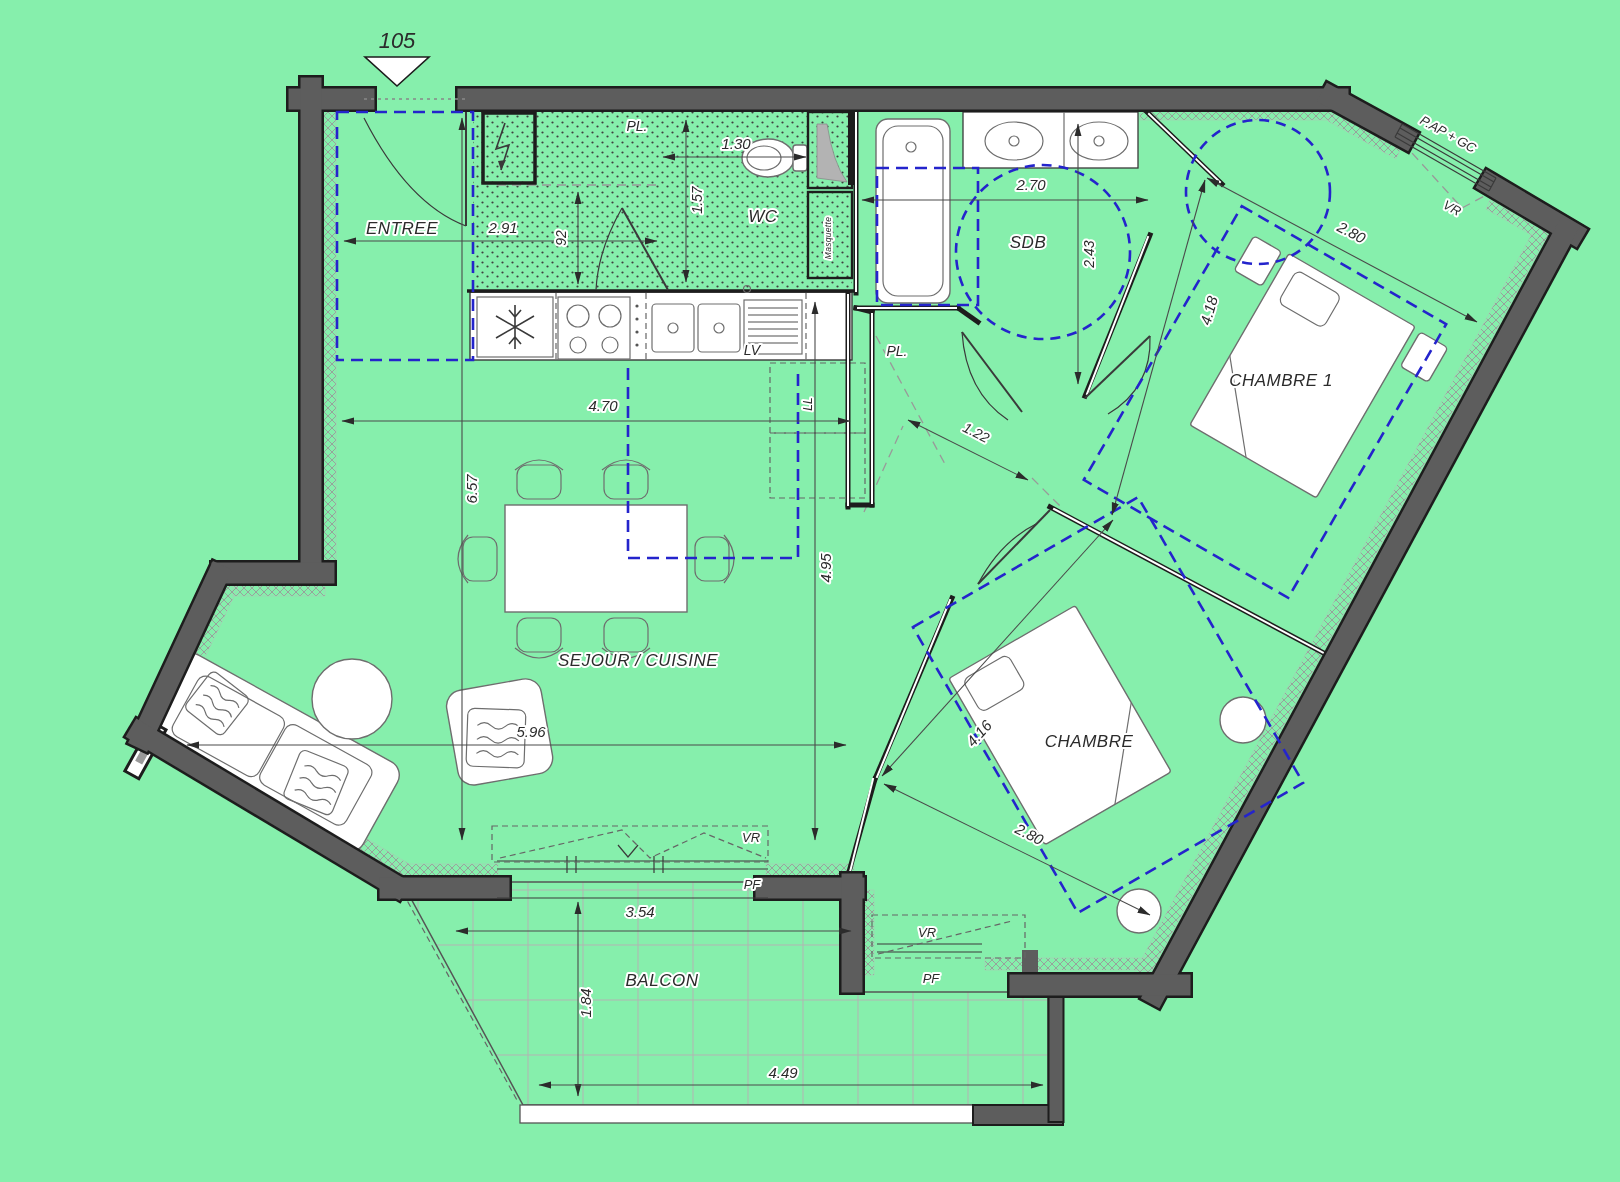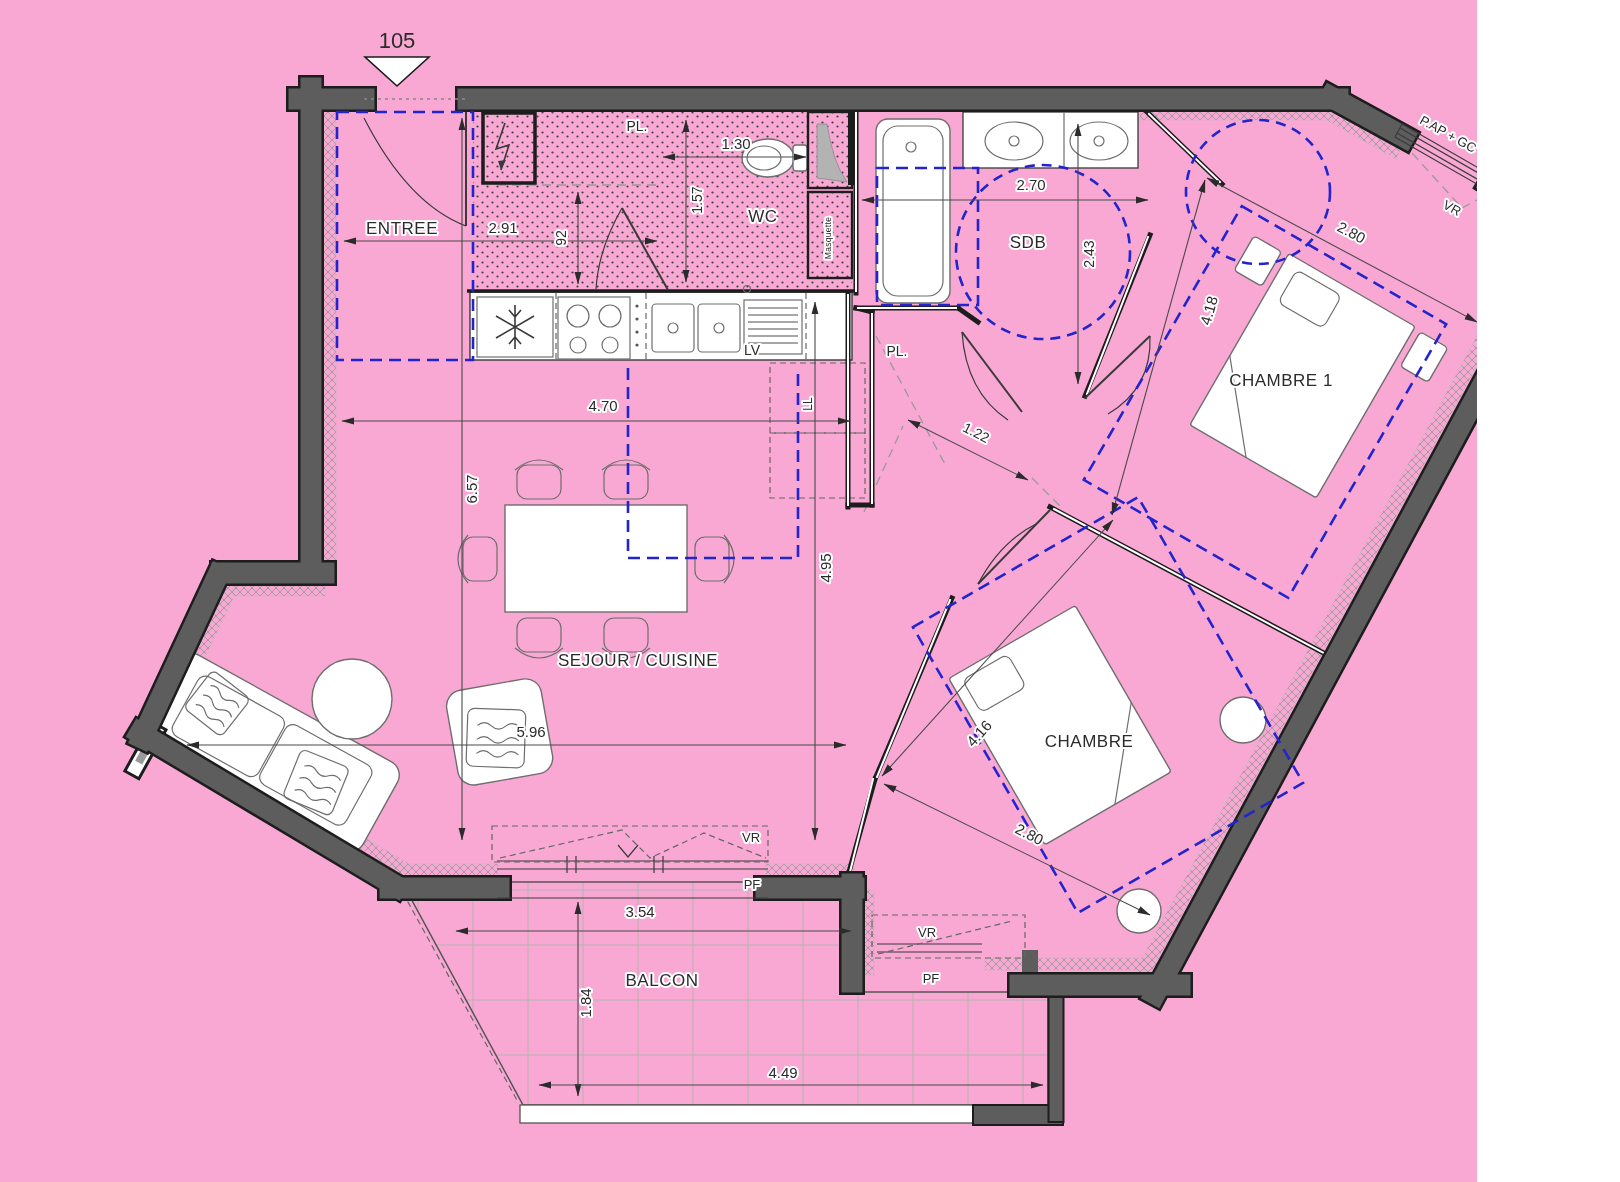--- a/index.html
+++ b/index.html
@@ -1,17 +1,17 @@
 <!DOCTYPE html>
 <html><head>
 <meta charset="utf-8">
 <style>
   html,body{margin:0;padding:0;background:#ffffff;}
-  #stage{position:relative;width:1477px;height:1182px;background:#f9a8d4;overflow:hidden;
-         font-family:"Liberation Sans","DejaVu Sans",sans-serif;}
+  #stage{position:relative;width:1620px;height:1182px;background:#86efac;overflow:hidden;
+         font-family:"Liberation Sans","DejaVu Sans",sans-serif;font-style:italic;}
   svg{display:block}
   text{fill:#2b2b2b;}
   .lbl{paint-order:stroke;stroke:#ffffff;stroke-width:4px;stroke-linejoin:round;}
   .room{font-size:17px;letter-spacing:.5px;}
   .dim{font-size:15px;}
   .dimv{font-size:14px;}
   .sm{font-size:13px;}
   .tiny{font-size:8.5px;letter-spacing:.3px;}
   .thin{stroke:#3a3a3a;stroke-width:1.2;fill:none;}
   .dimline{stroke:#4a4a4a;stroke-width:1.1;fill:none;}

